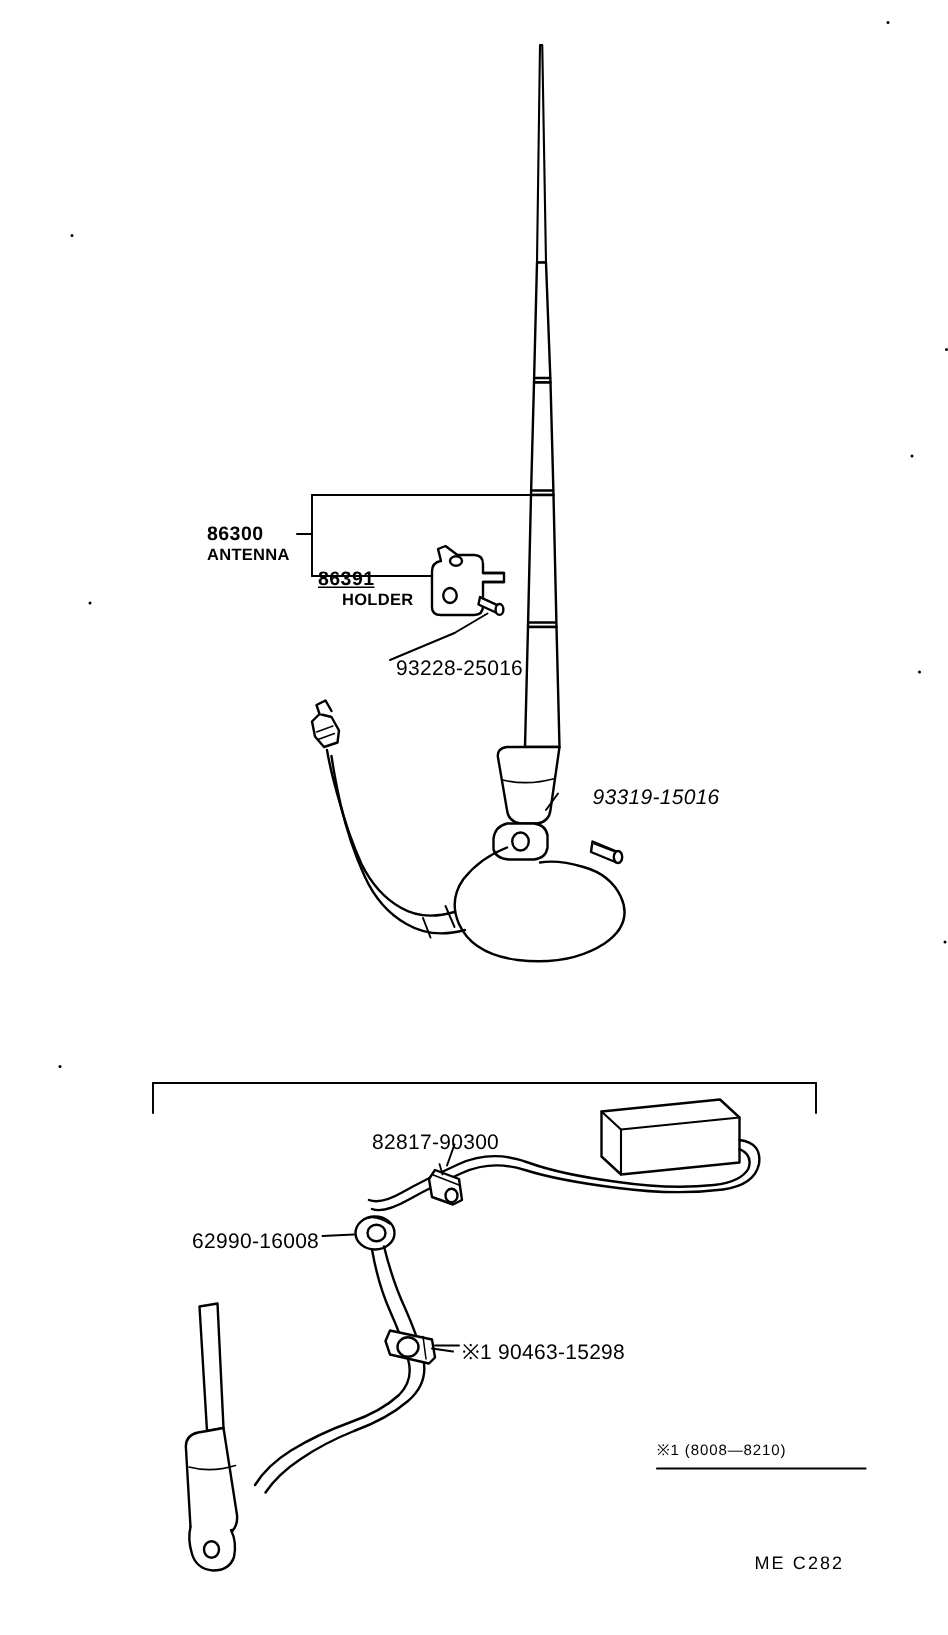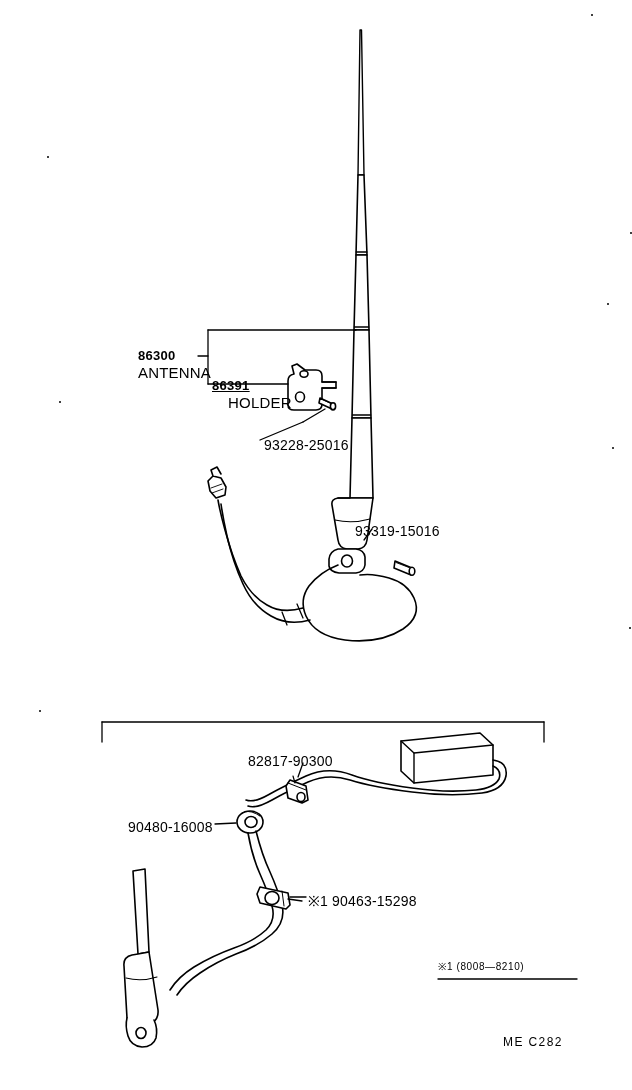--- a/index.html
+++ b/index.html
@@ -37,22 +37,22 @@
     letter-spacing: 0.2px;
     white-space: nowrap;
     color: #000;
   }
   .lbl.bold {
     font-weight: bold;
     font-size: 13px;
     letter-spacing: 0.3px;
   }
   .lbl.small {
-    font-size: 15px;
-    font-weight: normal;
+    font-size: 11px;
+    font-weight: bold;
     letter-spacing: 0.2px;
   }
   .lbl.foot {
     font-size: 10px;
     letter-spacing: 0.6px;
   }
   .lbl.code {
     font-size: 12px;
     letter-spacing: 1.4px;
   }
@@ -225,25 +225,25 @@
   <div class="lbl bold" style="left:118px; top:348px;">86300</div>
 
   <div class="lbl small" style="left:118px; top:364px;">ANTENNA</div>
 
   <div class="lbl bold" style="left:192px; top:378px;text-decoration:underline;">86391</div>
 
   <div class="lbl small" style="left:192px; top:394px;padding-left:16px;">HOLDER</div>
 
   <div class="lbl" style="left:244px; top:437px;">93228-25016</div>
 
-  <div class="lbl" style="left:335px; top:523px;">93319-15016</div>
+  <div class="lbl" style="left:375px; top:523px;font-style:italic;">93319-15016</div>
 
   <div class="lbl" style="left:228px; top:753px;">82817-90300</div>
 
-  <div class="lbl" style="left:108px; top:819px;">90480-16008</div>
+  <div class="lbl" style="left:108px; top:819px;">62990-16008</div>
 
   <div class="lbl" style="left:288px; top:891px;">※1 90463-15298</div>
 
   <div class="lbl foot" style="left:418px; top:959px;">※1 (8008—8210)</div>
 
   <div class="lbl code" style="left:483px; top:1035px;text-align:center;">ME  C282</div>
 
 </div>
 
 </body></html>

